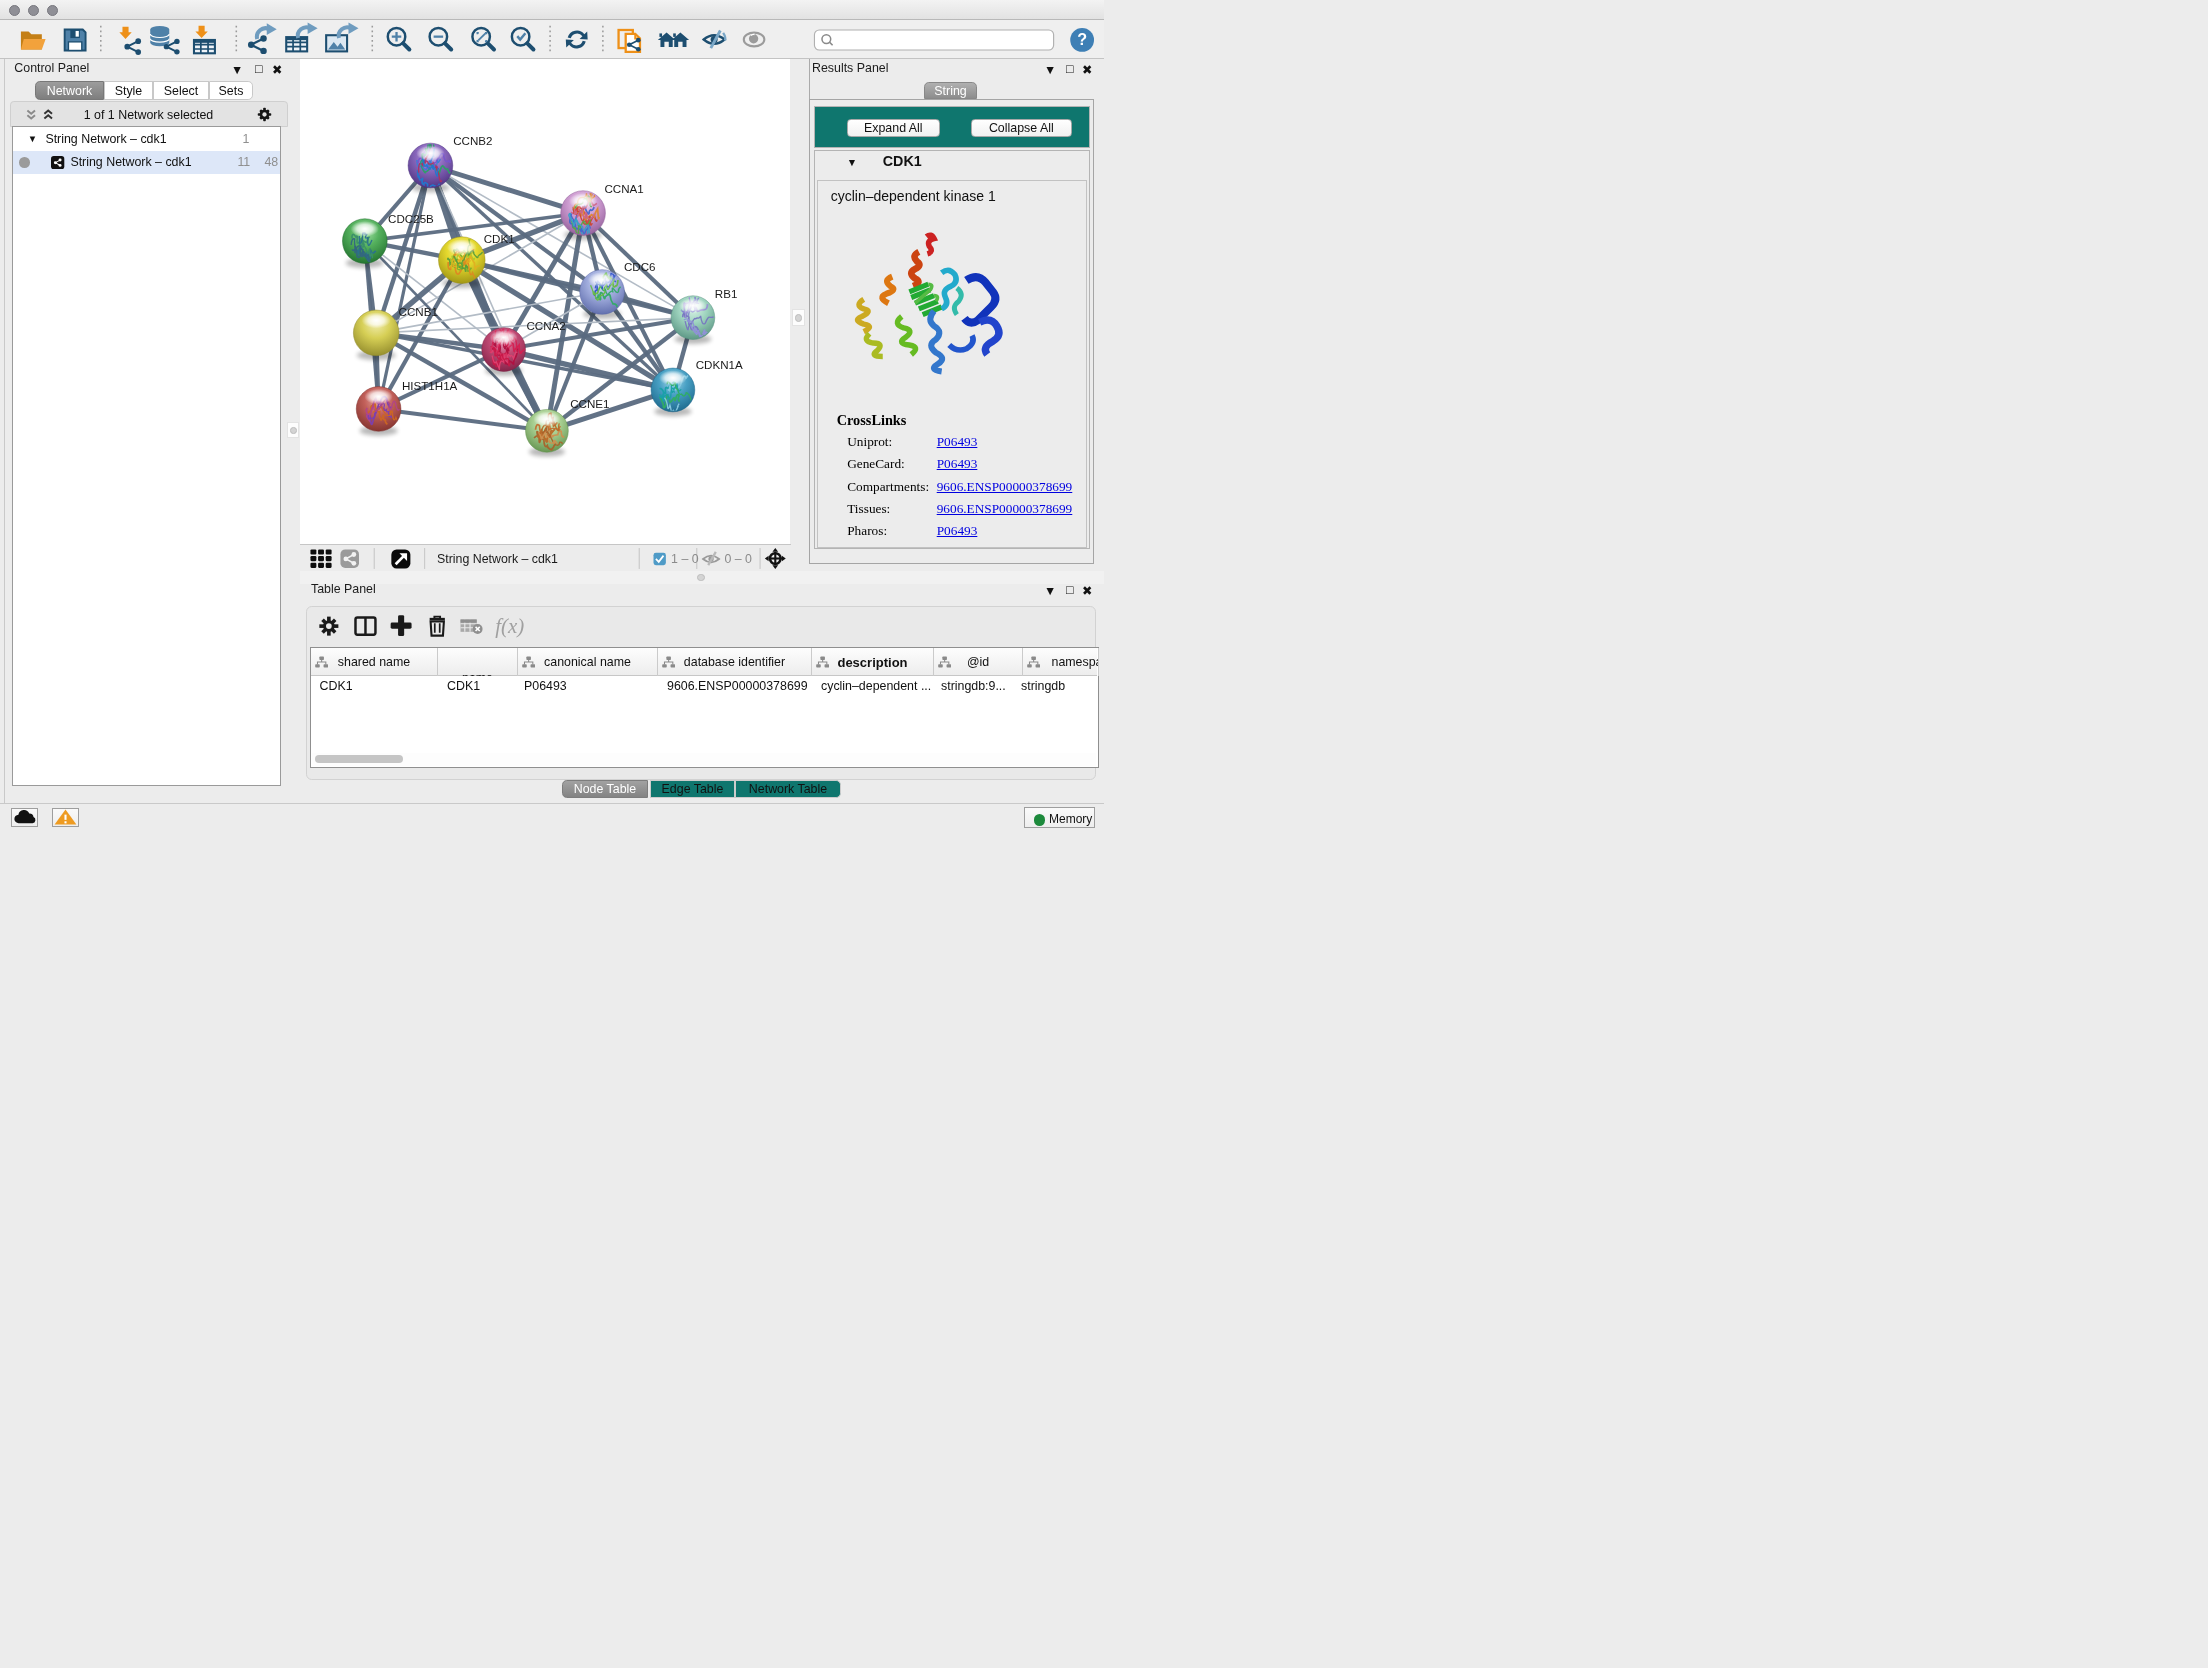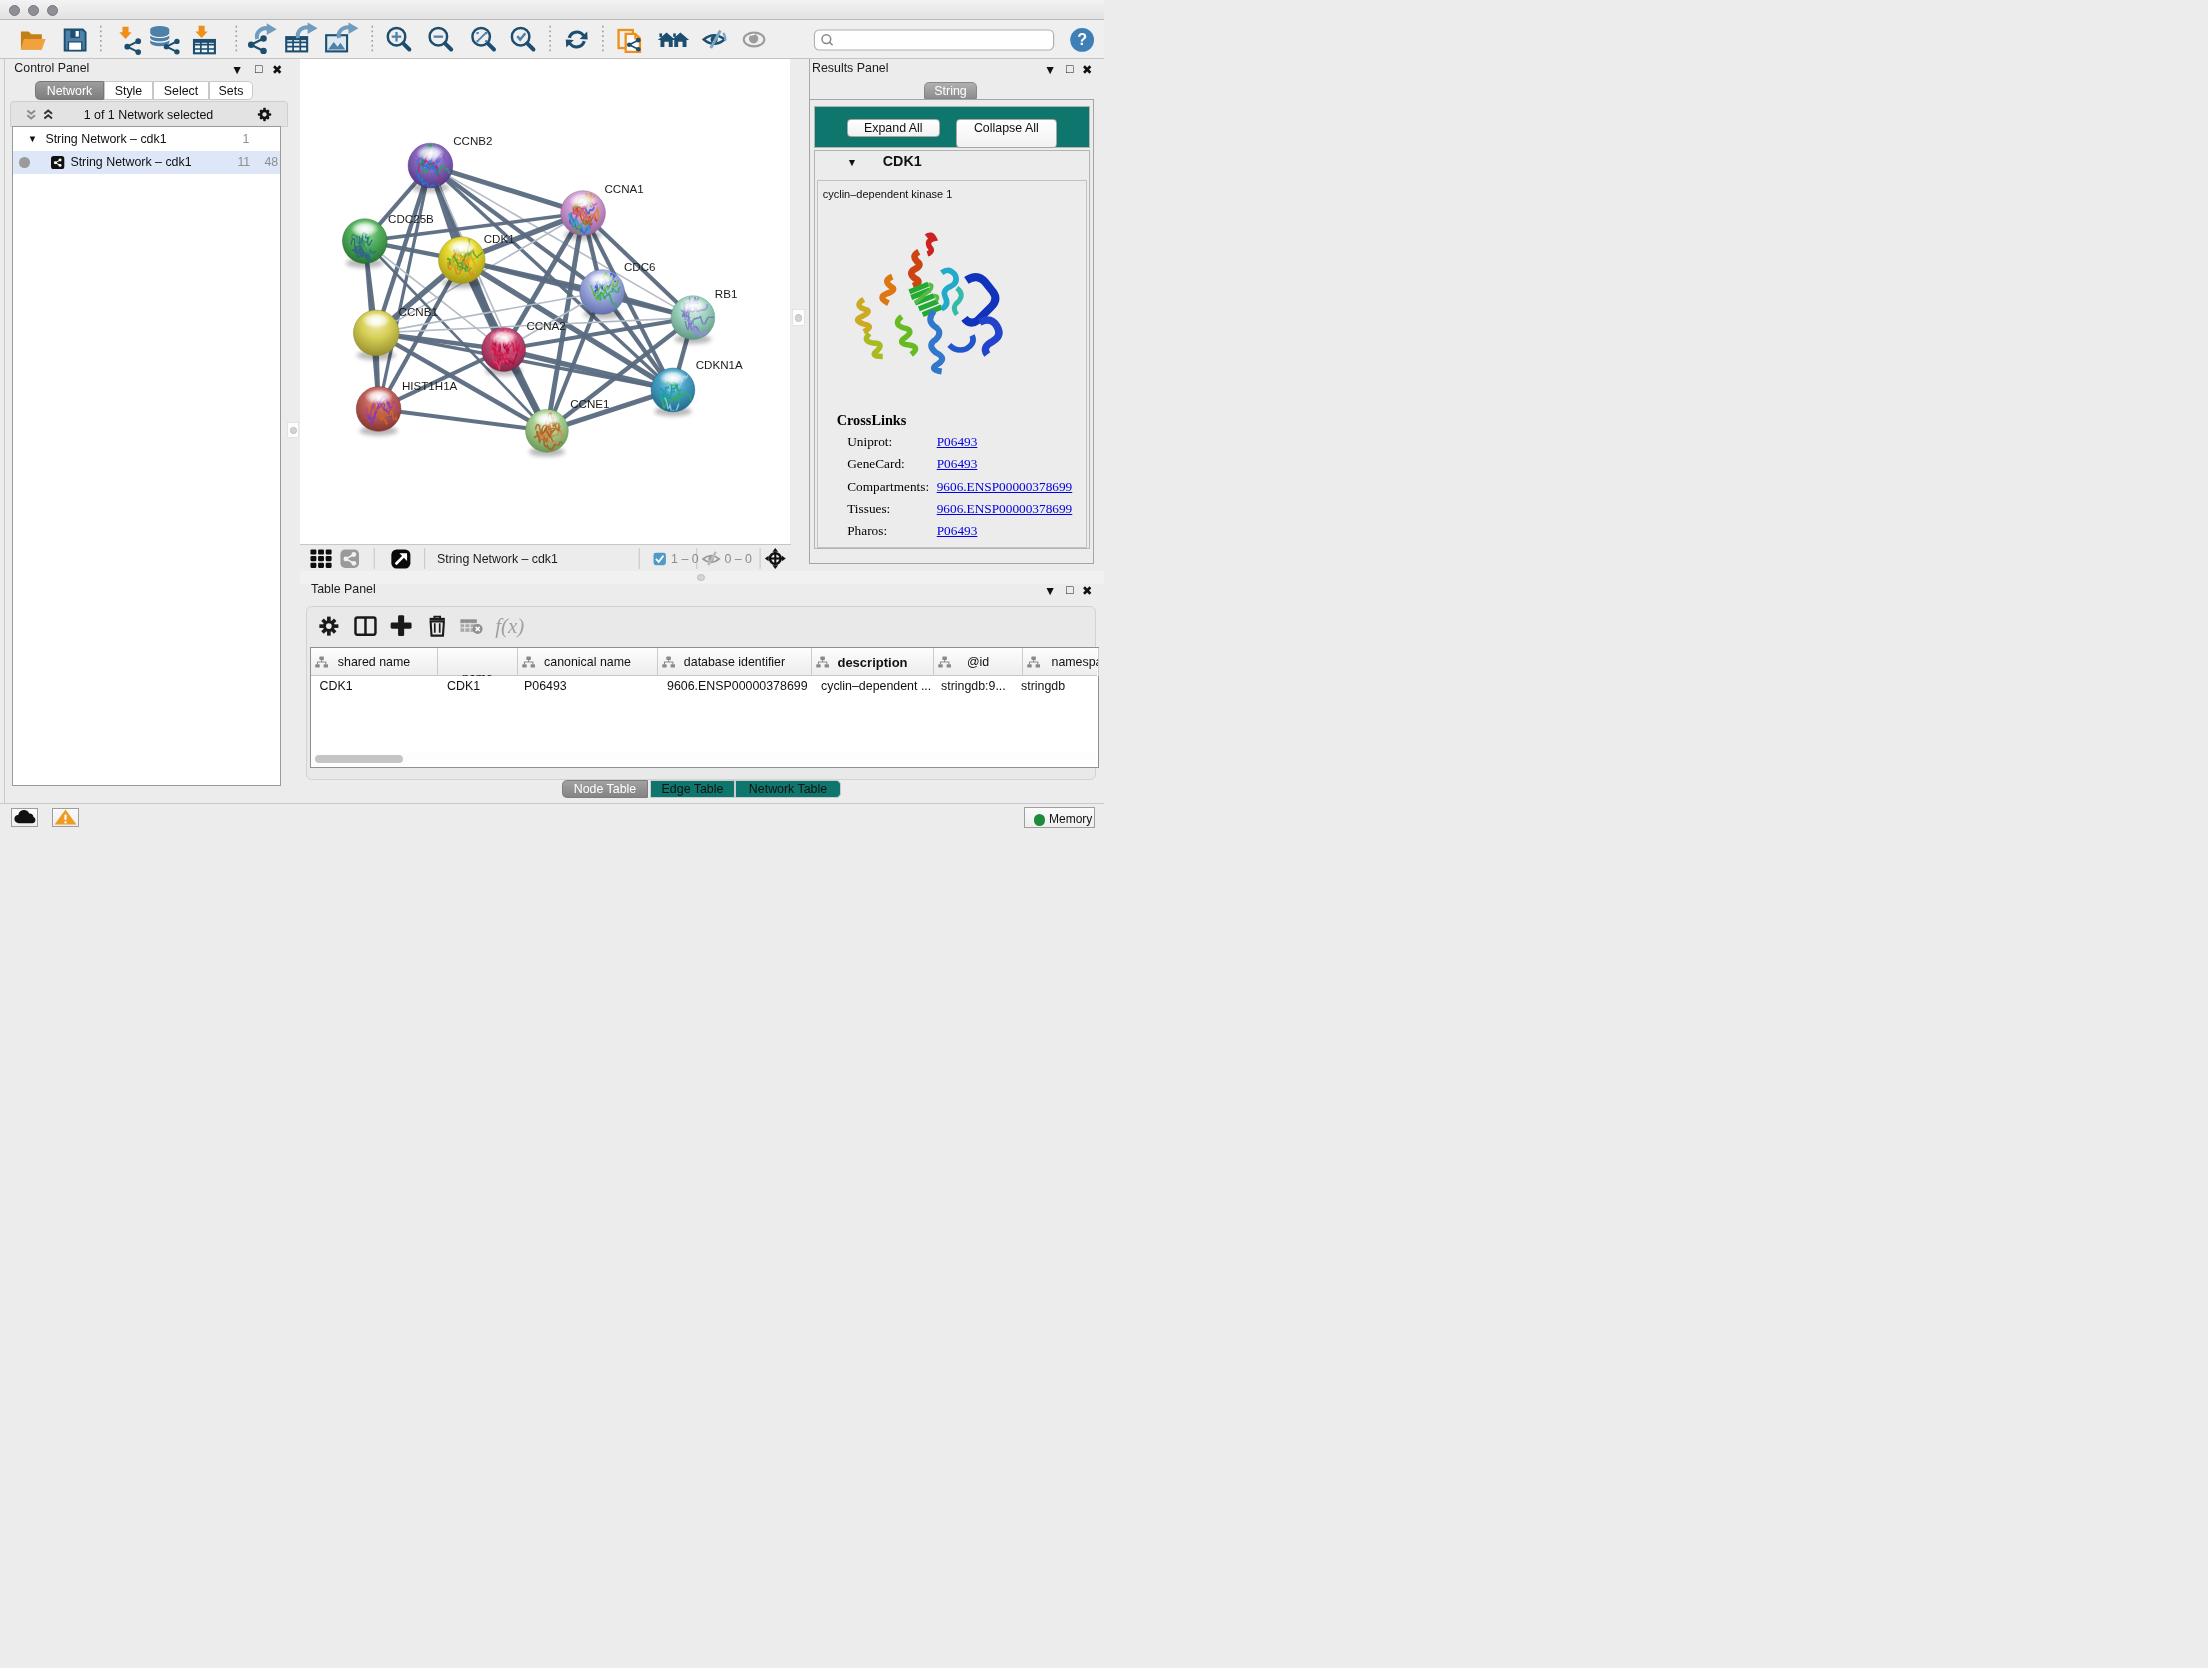--- a/index.html
+++ b/index.html
@@ -616,27 +616,27 @@
     </div>
 
   <div id="rpTitle" class="abs">Results Panel</div>
   <div class="winbtns" style="left:1044px;top:63px;">▼</div>
   <div class="winbtns" style="left:1066px;top:62px;">□</div>
   <div class="winbtns" style="left:1082px;top:62px;">✖</div>
   <div id="stringtab" class="abs">String</div>
   <div id="rpPane" class="abs">
     <div id="rpBtnBox" class="abs">
       <div class="btn" style="left:32px;top:12.4px;width:93px;height:18px;line-height:17px;">Expand All</div>
-      <div class="btn" style="left:141px;top:12.4px;width:101px;height:29px;line-height:17px;">Collapse All</div>
+      <div class="btn" style="left:156px;top:12.4px;width:101px;height:18px;line-height:17px;">Collapse All</div>
     </div>
     <div id="rpCdkBox" class="abs">
       <span style="position:absolute;left:32px;top:4.8px;font-size:10.5px;color:#111;">▼</span>
       <span style="position:absolute;left:68px;top:1.9px;font-size:14.3px;font-weight:bold;color:#111;">CDK1</span>
       <div id="rpInner" class="abs">
-        <div style="position:absolute;left:5px;top:7.6px;font-size:11px;color:#111;">cyclin–dependent kinase 1</div>
+        <div style="position:absolute;left:13px;top:7.6px;font-size:14px;color:#111;">cyclin–dependent kinase 1</div>
         <div style="position:absolute;left:17px;top:50px;"><svg width="181" height="152" viewBox="0 0 190 160" xmlns="http://www.w3.org/2000/svg">
 <path d="M96 6 Q101 2 104 8 Q96 10 99 16 Q104 22 97 24" fill="none" stroke="#cc2222" stroke-width="5.8"></path>
 <path d="M88 22 Q80 26 86 32 Q92 36 84 40 Q76 44 84 50 Q92 54 82 58" fill="none" stroke="#cc4411" stroke-width="7.0"></path>
 <path d="M60 48 Q50 52 58 58 Q66 62 54 66 Q44 70 56 76" fill="none" stroke="#dd7711" stroke-width="6.4"></path>
 <path d="M30 72 Q20 78 30 82 Q40 84 28 90 Q18 94 30 98 Q42 100 30 106" fill="none" stroke="#ccaa22" stroke-width="5.8"></path>
 <path d="M36 108 Q28 116 40 118 Q52 118 44 126 Q36 132 50 132" fill="none" stroke="#aabb22" stroke-width="5.8"></path>
 <path d="M78 64 L98 56 M80 70 L100 62 M84 76 L104 68 M88 82 L108 74 M92 88 L112 80" stroke="#22aa33" stroke-width="5.4"></path>
 <path d="M98 56 Q104 56 100 62 L84 76 M104 68 Q110 68 106 74" fill="none" stroke="#55bb44" stroke-width="3.8"></path>
 <path d="M70 90 Q60 98 72 102 Q84 104 74 112 Q64 118 78 120 Q90 122 80 130" fill="none" stroke="#66bb22" stroke-width="5.8"></path>
 <path d="M112 44 Q120 38 126 46 Q130 54 122 58 Q112 62 116 70 Q120 78 112 82" fill="none" stroke="#22aacc" stroke-width="5.8"></path>

